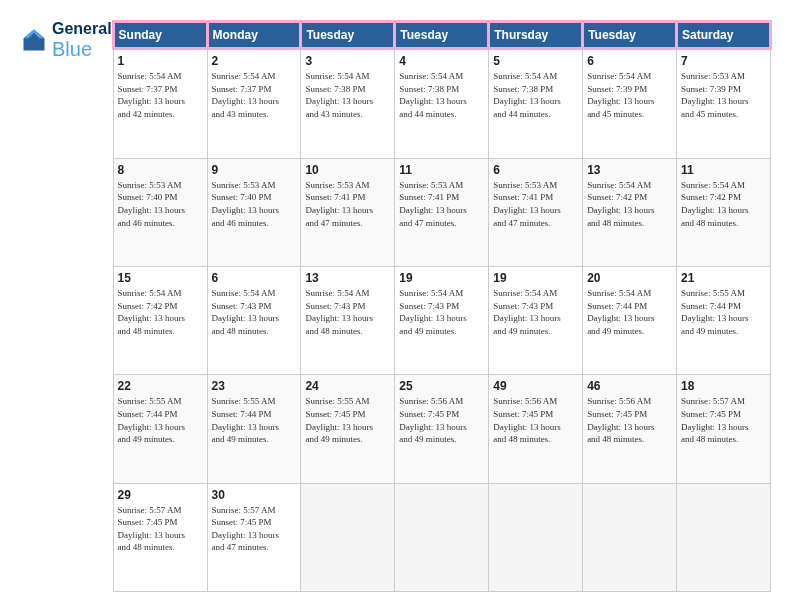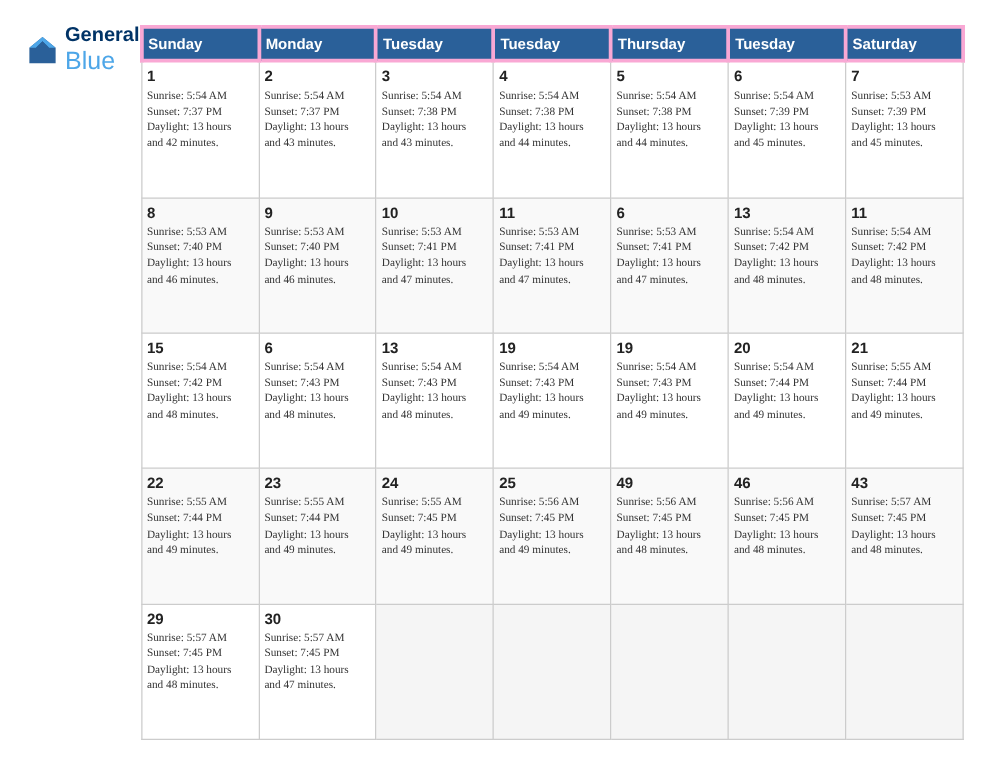--- a/index.html
+++ b/index.html
@@ -312,21 +312,21 @@
 and 48 minutes.</div>
           </td>
           <td>
             <span class="day-num">46</span>
             <div class="day-info" style="white-space: pre-line;">Sunrise: 5:56 AM
 Sunset: 7:45 PM
 Daylight: 13 hours
 and 48 minutes.</div>
           </td>
           <td>
-            <span class="day-num">43</span>
+            <span class="day-num">18</span>
             <div class="day-info" style="white-space: pre-line;">Sunrise: 5:57 AM
 Sunset: 7:45 PM
 Daylight: 13 hours
 and 48 minutes.</div>
           </td>
         </tr>
         <tr>
           <td>
             <span class="day-num">29</span>
             <div class="day-info" style="white-space: pre-line;">Sunrise: 5:57 AM

